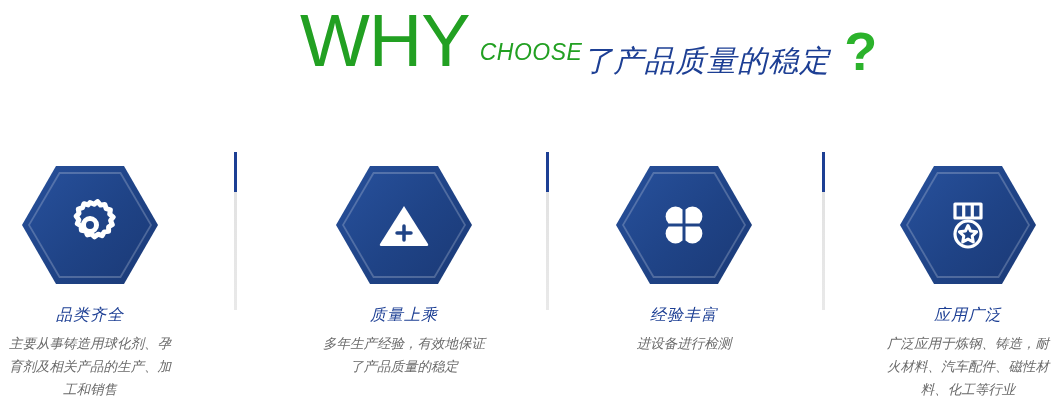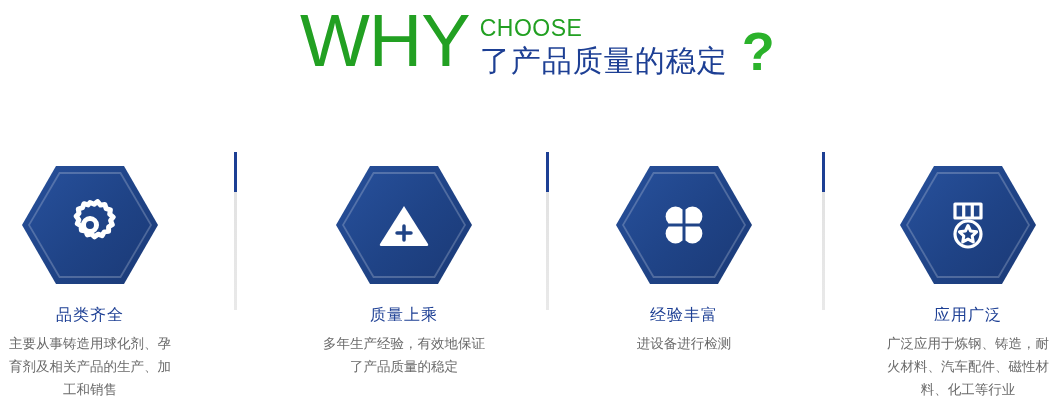--- a/index.html
+++ b/index.html
@@ -25,23 +25,24 @@
   .why{
     font-size:74px;
     line-height:74px;
     font-weight:400;
     color:#22a022;
     letter-spacing:-1px;
     margin-top:2px;
   }
   .mid{
     display:flex;
-    flex-direction:column;
+    flex-direction:row;
     margin-left:10px;
     margin-top:2px;
+    font-style:italic;
   }
   .choose{
     font-size:23px;
     line-height:24px;
     color:#22a022;
     letter-spacing:0.5px;
     font-weight:400;
   }
   .cn-title{
     font-size:30px;
@@ -57,21 +58,21 @@
     color:#2bb22b;
     font-weight:700;
     margin-left:14px;
     margin-top:24px;
   }
 
   
   .cards{
     position:absolute;
     left:0;top:150px;
-    width:1051px;height:266px;
+    width:1051px;height:266px;font-style:italic;
   }
   .card{
     position:absolute;
     top:0;
     width:220px;
     text-align:center;
   }
   .card-1{left:-20px;}
   .card-2{left:294px;}
   .card-3{left:574px;}

